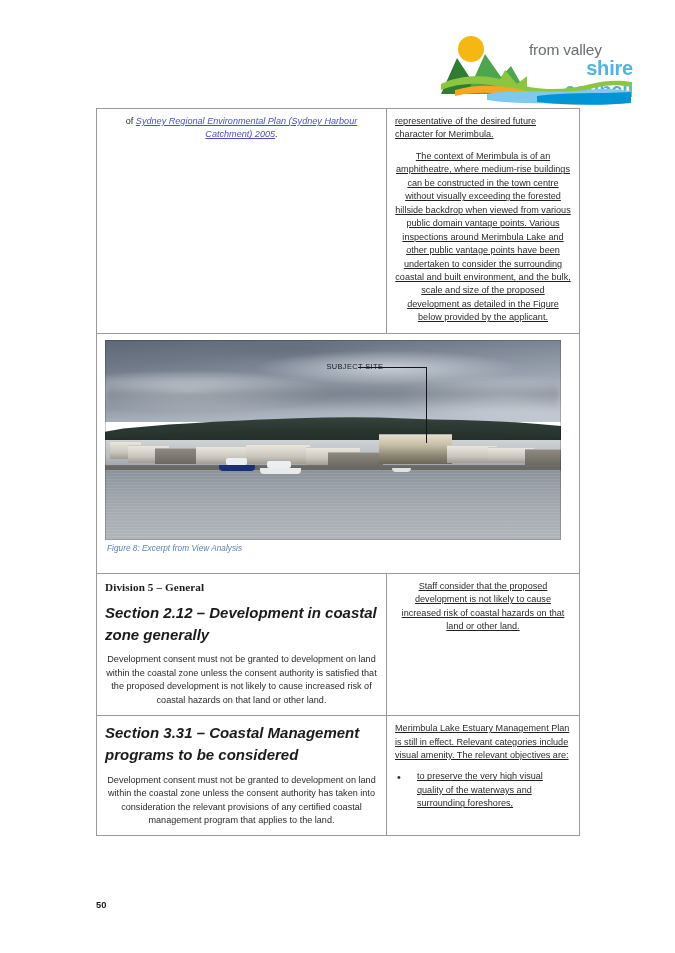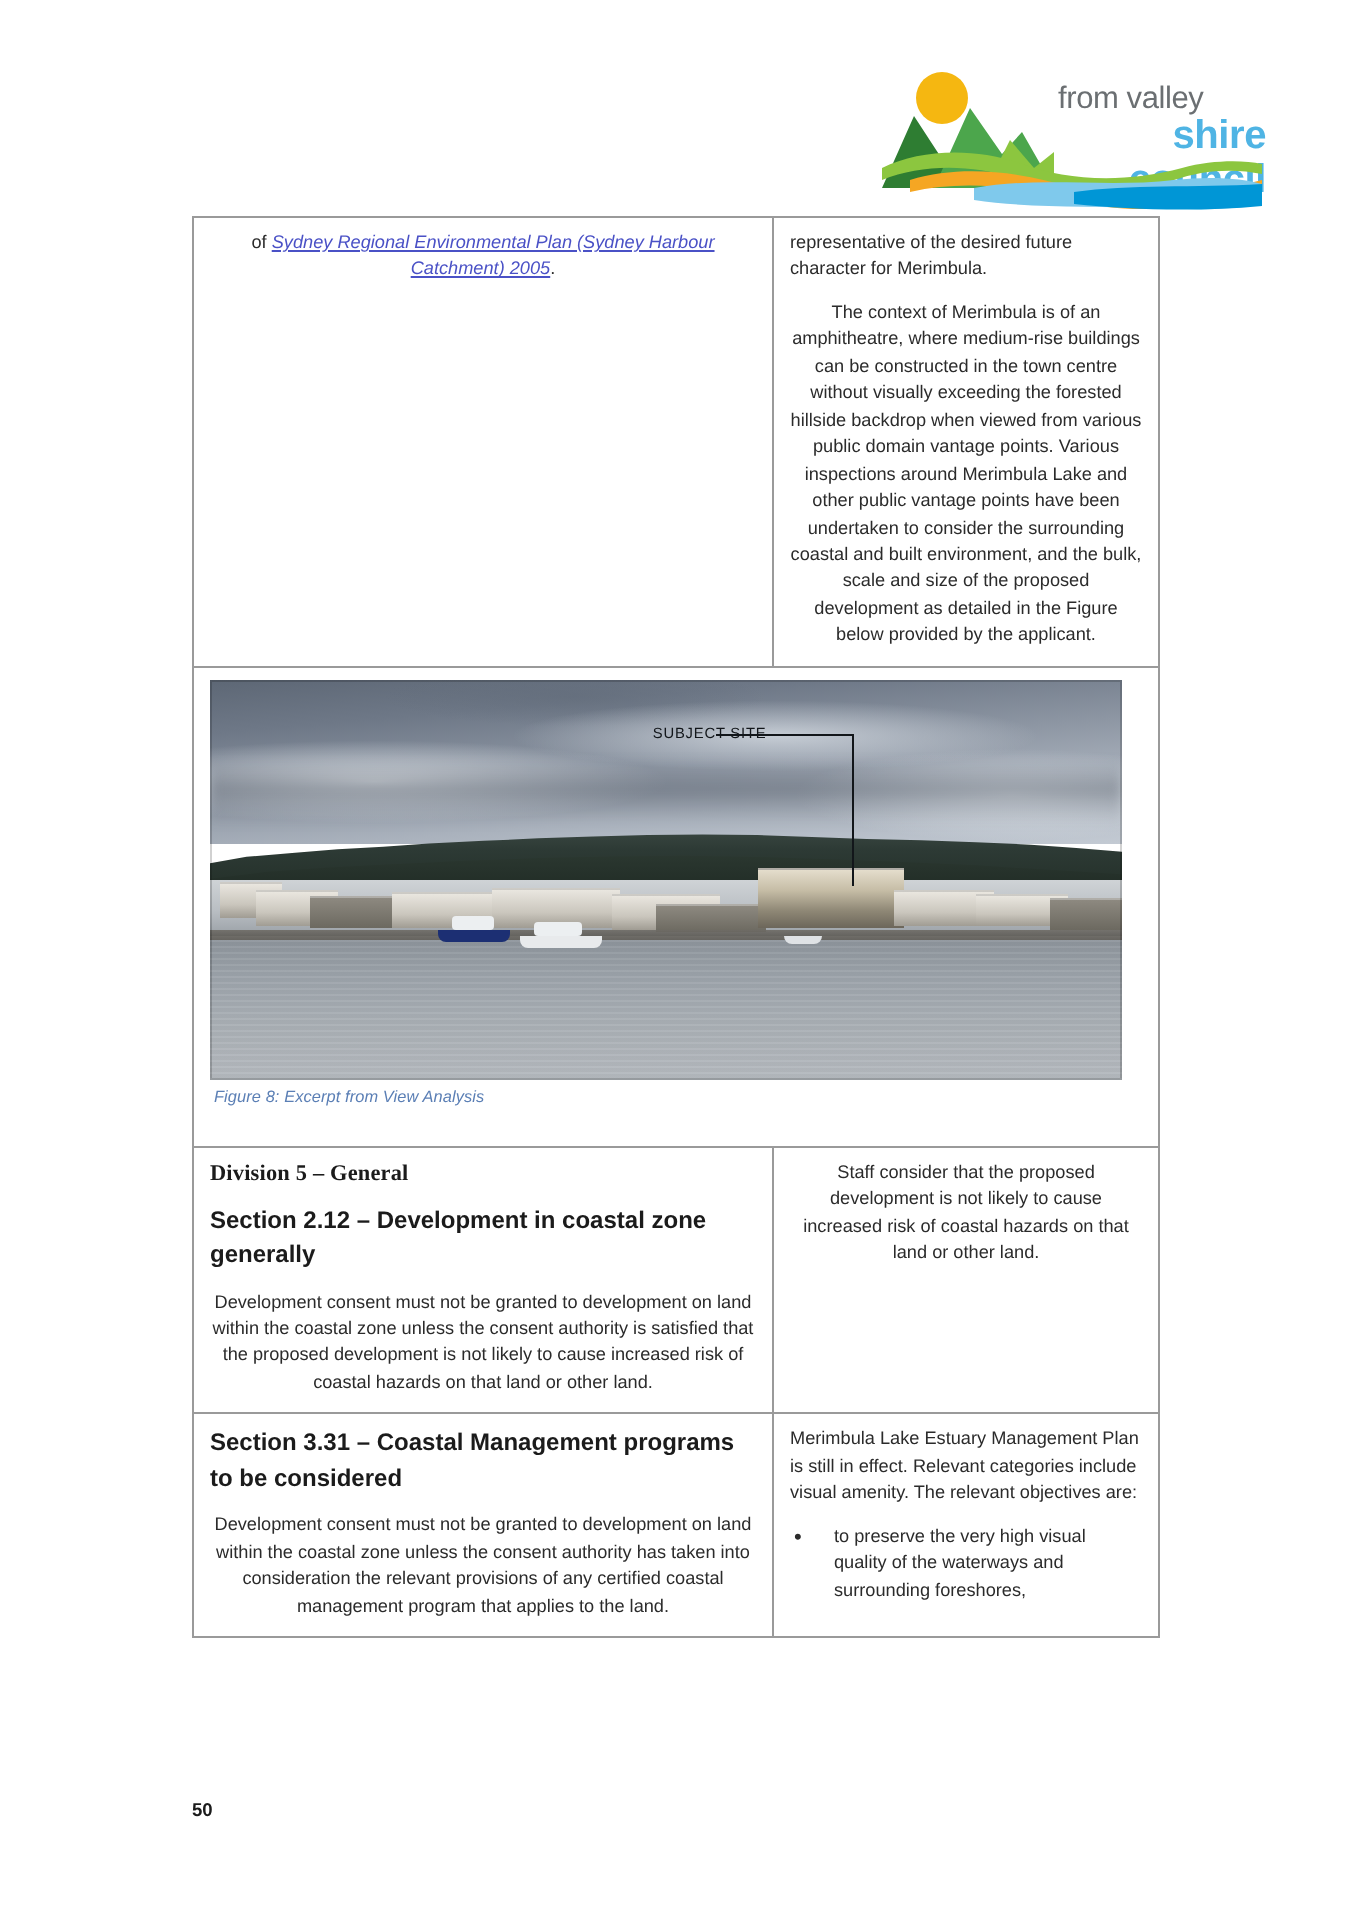--- a/index.html
+++ b/index.html
@@ -56,21 +56,21 @@
     width: 483px;
     border-collapse: collapse;
     table-layout: fixed;
   }
   .doc-table td {
     border: 1px solid #9a9a9a;
     vertical-align: top;
     padding: 6px 8px 8px 8px;
   }
   .col-left  { width: 290px; }
-  .col-right { width: 193px; }
+  .col-right { width: 193px; text-decoration: underline; }
 
   .body-text {
     font-size: 9.1px;
     line-height: 1.48;
     color: #2b2b2b;
     margin: 0 0 8px 0;
   }
   .body-text:last-child { margin-bottom: 0; text-align: center; }
 
   .legref {
@@ -83,25 +83,26 @@
 
   .heading-division {
     font-family: "Liberation Serif", serif;
     font-size: 11.2px;
     font-weight: bold;
     color: #1b1b1b;
     margin: 1px 0 9px 0;
     letter-spacing: 0.1px;
   }
   .heading-section {
-    font-size: 12px;
+    font-size: 15px;
     font-weight: bold;
     color: #1b1b1b;
     line-height: 1.45;
     margin: 0 0 8px 0;
+    font-style: italic;
   }
 
   .bullet-list {
     margin: 0;
     padding: 0;
     list-style: none;
   }
   .bullet-list li {
     position: relative;
     padding-left: 22px;

